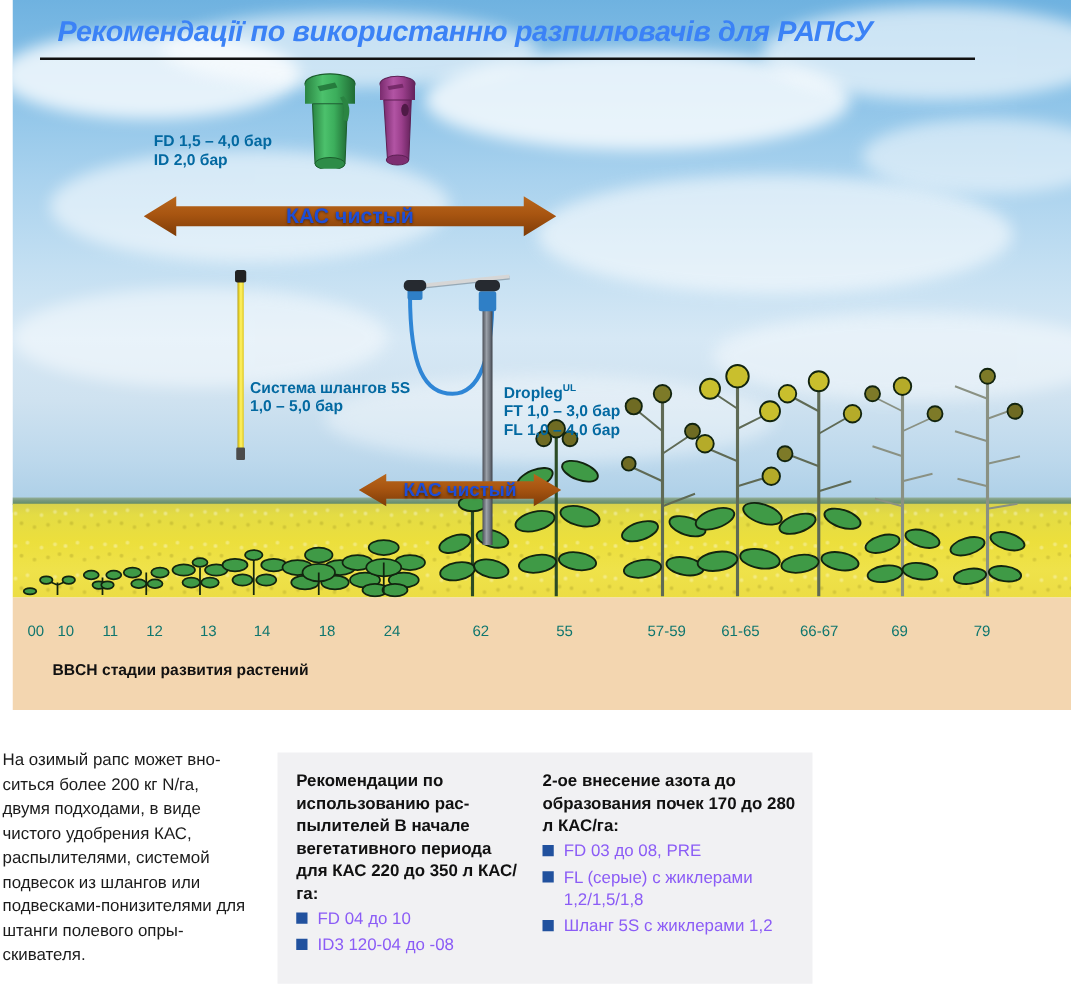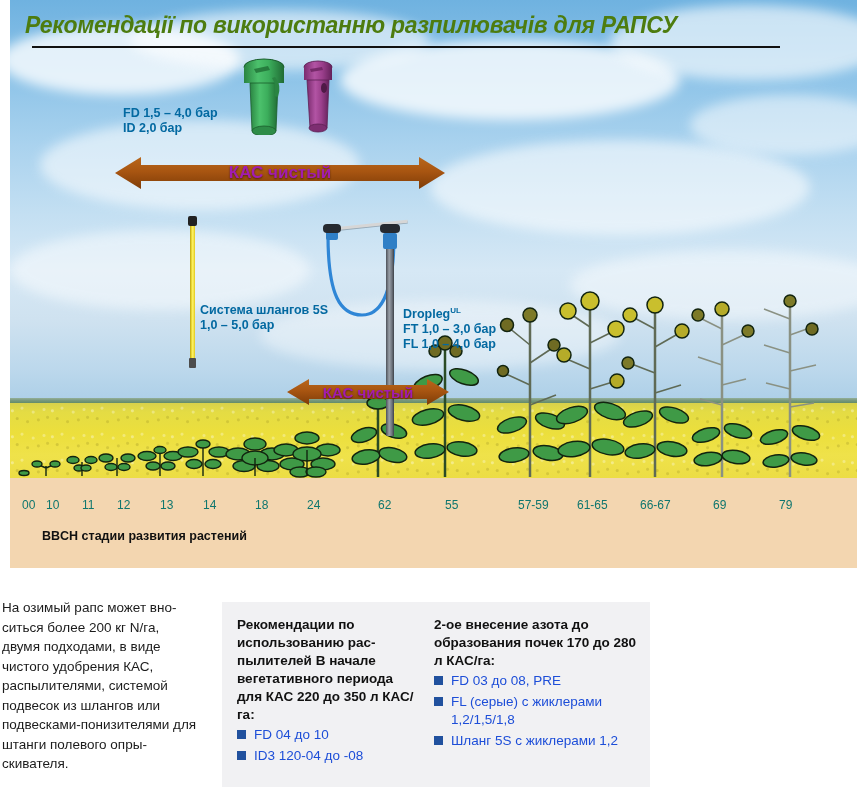--- a/index.html
+++ b/index.html
@@ -34,36 +34,36 @@
                      radial-gradient(circle at 30% 20%,rgba(255,255,255,.3) 1px,transparent 2px),
                      radial-gradient(circle at 44% 72%,rgba(120,110,20,.2) 1px,transparent 2px),
                      radial-gradient(circle at 58% 35%,rgba(255,255,255,.3) 1px,transparent 2px),
                      radial-gradient(circle at 71% 65%,rgba(120,110,20,.2) 1px,transparent 2px),
                      radial-gradient(circle at 85% 25%,rgba(255,255,255,.3) 1px,transparent 2px),
                      radial-gradient(circle at 94% 55%,rgba(120,110,20,.2) 1px,transparent 2px);
     background-size:40px 26px;}
   .ground{position:absolute;left:0;top:478px;width:847px;height:90px;background:#f3d6b0;}
 
   
-  .title{position:absolute;left:15px;top:12px;font-size:23px;font-weight:bold;font-style:italic;
-         color:#4d7c0f;letter-spacing:-.3px;white-space:nowrap;}
+  .title{position:absolute;left:36px;top:12px;font-size:23px;font-weight:bold;font-style:italic;
+         color:#3b82f6;letter-spacing:-.3px;white-space:nowrap;}
   .titlerule{position:absolute;left:22px;top:46px;width:748px;height:2px;background:#111;}
 
   
   .nozzle{position:absolute;}
   .nz-green{left:232px;top:57px;width:44px;height:78px;}
   .nz-purple{left:292px;top:58px;width:32px;height:76px;}
 
   .lbl{position:absolute;font-weight:bold;color:#0369a1;font-size:12.5px;line-height:15px;white-space:nowrap;}
   .lbl-nozzle{left:113px;top:106px;}
 
   
   .arrow-wrap{position:absolute;}
   .arrow-text{position:absolute;left:0;top:0;width:100%;height:100%;display:flex;align-items:center;
-              justify-content:center;color:#a21caf;font-weight:bold;font-size:17px;
+              justify-content:center;color:#1d4ed8;font-weight:bold;font-size:17px;
               text-shadow:0 1px 2px rgba(0,0,0,.45);pointer-events:none;}
   .arrow1{left:105px;top:155px;width:330px;height:36px;}
   .arrow2{left:277px;top:377px;width:162px;height:30px;}
   .arrow2 .arrow-text{font-size:15px;}
 
   
   .hose-rod{position:absolute;left:180px;top:222px;width:5px;height:140px;
             background:linear-gradient(90deg,#b9a014,#f2e23a 35%,#fff36a 55%,#e0c81c);}
   .hose-tip{position:absolute;left:178px;top:216px;width:9px;height:10px;background:#222;border-radius:2px;}
   .hose-foot{position:absolute;left:179px;top:358px;width:7px;height:10px;background:#4c4c4c;border-radius:1px;}
@@ -90,21 +90,21 @@
   .bbch-caption{position:absolute;left:32px;top:529px;font-size:12.5px;font-weight:bold;color:#111;}
 
   
   .txtleft{position:absolute;left:2px;top:598px;width:196px;font-size:13.5px;line-height:19.5px;color:#1b1b1b;}
   .greypanel{position:absolute;left:222px;top:602px;width:428px;height:193px;background:#f1f1f3;}
   .col{position:absolute;top:14px;}
   .col-mid{left:15px;width:178px;}
   .col-right{left:212px;width:205px;}
   .colhead{font-size:13.5px;font-weight:bold;line-height:18px;color:#111;}
   .bullets{margin:2px 0 0 0;padding:0;list-style:none;}
-  .bullets li{position:relative;padding-left:17px;font-size:13.5px;line-height:18.5px;color:#1d4ed8;margin-top:2px;}
+  .bullets li{position:relative;padding-left:17px;font-size:13.5px;line-height:18.5px;color:#8b5cf6;margin-top:2px;}
   .bullets li .bq{position:absolute;left:0;top:4px;width:9px;height:9px;background:#21519e;}
 </style>
 </head>
 <body>
 
 <div id="root">
 
   <div class="illus">
 
     <div class="sky"></div>

